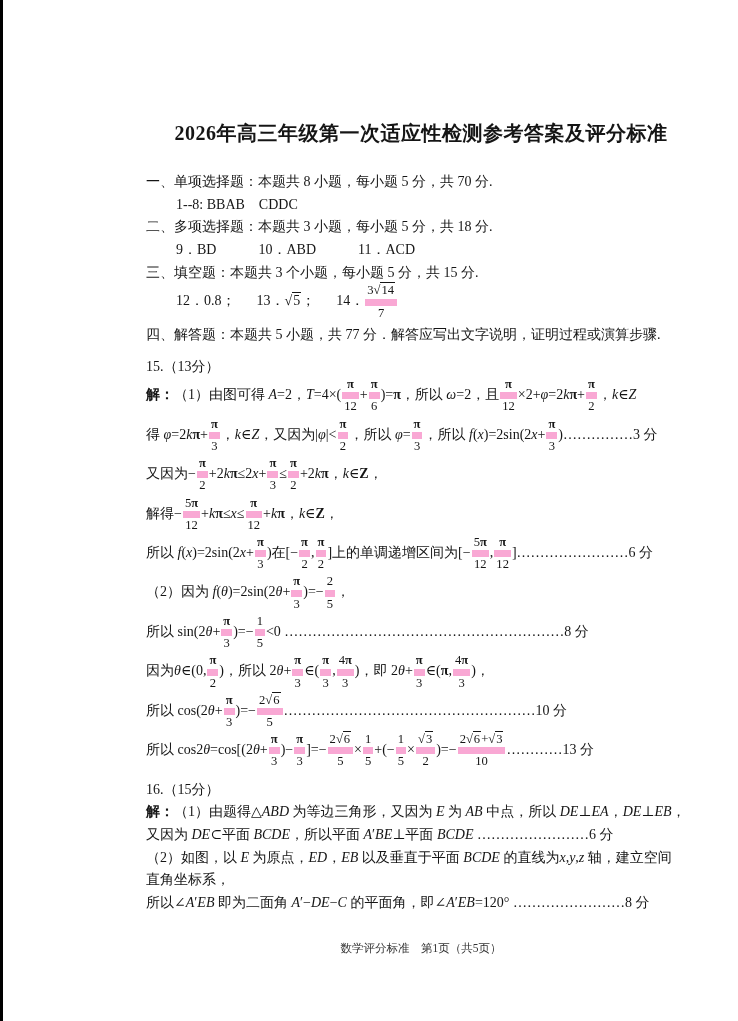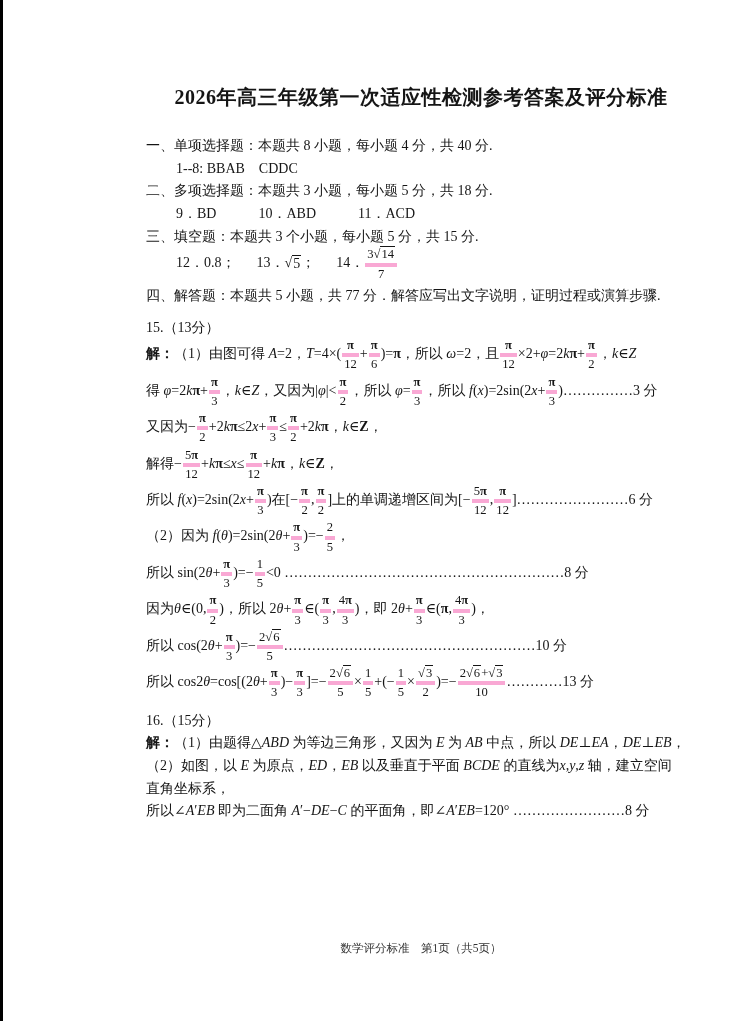--- a/index.html
+++ b/index.html
@@ -3,63 +3,64 @@
 <meta charset="utf-8">
 <style>
   *{margin:0;padding:0;box-sizing:border-box;}
   html,body{background:#ffffff;}
   body{
     width:738px;height:1021px;position:relative;overflow:hidden;
     font-family:"Liberation Serif","DejaVu Serif",serif;color:#151515;
   }
   .scan-edge{position:absolute;left:0;top:0;width:3px;height:1021px;background:#000;}
   .page{position:absolute;left:146px;top:0;width:550px;height:1021px;}
-  .title{margin-top:84px;text-align:center;font-weight:bold;font-size:20px;letter-spacing:.5px;white-space:nowrap;}
+  .title{margin-top:120px;text-align:center;font-weight:bold;font-size:20px;letter-spacing:.5px;white-space:nowrap;}
   .lines{margin-top:24px;font-size:14px;line-height:1.55;}
   .line{margin:1px 0;}
   .line.bold{font-weight:normal;}
   .line.ind{padding-left:30px;}
   .line.sp{margin-top:10px;}
   .line.m{margin-bottom:4px;}
   i{font-style:italic;}
   
   .f{display:inline-block;vertical-align:middle;text-align:center;line-height:1.05;font-size:.9em;margin:0 1px;font-style:normal;}
-  .f .n{display:block;border-bottom:4px solid #f9a8d4;padding:0 2px 1px;}
+  .f .n{display:block;border-bottom:7px solid #f9a8d4;padding:0 2px 1px;}
   .f .d{display:block;padding:1px 2px 0;}
   
   .r{white-space:nowrap;}
   .r .v{border-top:1px solid #151515;padding:0 1px;}
   .footer{position:absolute;left:0;width:100%;top:941px;text-align:center;font-size:11.5px;color:#333;}
 </style>
 </head>
 <body>
 
 <div class="scan-edge"></div>
 
 <div class="page">
   <h1 class="title">2026年高三年级第一次适应性检测参考答案及评分标准</h1>
   <div class="lines">
-      <div class="line">一、单项选择题：本题共 8 小题，每小题 4 分，共 40 分.</div>
+      <div class="line">一、单项选择题：本题共 8 小题，每小题 5 分，共 70 分.</div>
       <div class="line bold ind">1--8: BBAB CDDC</div>
       <div class="line">二、多项选择题：本题共 3 小题，每小题 5 分，共 18 分.</div>
       <div class="line bold ind">9．BD   10．ABD   11．ACD</div>
       <div class="line">三、填空题：本题共 3 个小题，每小题 5 分，共 15 分.</div>
       <div class="line bold ind m">12．0.8；  13．<span class="r">√<span class="v">5</span></span>；  14．<span class="f"><span class="n">3<span class="r">√<span class="v">14</span></span></span><span class="d">7</span></span></div>
       <div class="line">四、解答题：本题共 5 小题，共 77 分．解答应写出文字说明，证明过程或演算步骤.</div>
       <div class="line bold sp">15.（13分）</div>
       <div class="line m"><b>解：</b>（1）由图可得 <i>A</i>=2，<i>T</i>=4×(<span class="f"><span class="n"><b>π</b></span><span class="d">12</span></span>+<span class="f"><span class="n"><b>π</b></span><span class="d">6</span></span>)=<b>π</b>，所以 <i>ω</i>=2，且<span class="f"><span class="n"><b>π</b></span><span class="d">12</span></span>×2+<i>φ</i>=2<i>k</i><b>π</b>+<span class="f"><span class="n"><b>π</b></span><span class="d">2</span></span>，<i>k</i>∈<i>Z</i></div>
       <div class="line m">得 <i>φ</i>=2<i>k</i><b>π</b>+<span class="f"><span class="n"><b>π</b></span><span class="d">3</span></span>，<i>k</i>∈<i>Z</i>，又因为|<i>φ</i>|&lt;<span class="f"><span class="n"><b>π</b></span><span class="d">2</span></span>，所以 <i>φ</i>=<span class="f"><span class="n"><b>π</b></span><span class="d">3</span></span>，所以 <i>f</i>(<i>x</i>)=2sin(2<i>x</i>+<span class="f"><span class="n"><b>π</b></span><span class="d">3</span></span>)……………3 分</div>
       <div class="line m">又因为−<span class="f"><span class="n"><b>π</b></span><span class="d">2</span></span>+2<i>k</i><b>π</b>≤2<i>x</i>+<span class="f"><span class="n"><b>π</b></span><span class="d">3</span></span>≤<span class="f"><span class="n"><b>π</b></span><span class="d">2</span></span>+2<i>k</i><b>π</b>，<i>k</i>∈<b>Z</b>，</div>
       <div class="line m">解得−<span class="f"><span class="n">5<b>π</b></span><span class="d">12</span></span>+<i>k</i><b>π</b>≤<i>x</i>≤<span class="f"><span class="n"><b>π</b></span><span class="d">12</span></span>+<i>k</i><b>π</b>，<i>k</i>∈<b>Z</b>，</div>
       <div class="line m">所以 <i>f</i>(<i>x</i>)=2sin(2<i>x</i>+<span class="f"><span class="n"><b>π</b></span><span class="d">3</span></span>)在[−<span class="f"><span class="n"><b>π</b></span><span class="d">2</span></span>,<span class="f"><span class="n"><b>π</b></span><span class="d">2</span></span>]上的单调递增区间为[−<span class="f"><span class="n">5<b>π</b></span><span class="d">12</span></span>,<span class="f"><span class="n"><b>π</b></span><span class="d">12</span></span>]……………………6 分</div>
       <div class="line m">（2）因为 <i>f</i>(<i>θ</i>)=2sin(2<i>θ</i>+<span class="f"><span class="n"><b>π</b></span><span class="d">3</span></span>)=−<span class="f"><span class="n">2</span><span class="d">5</span></span>，</div>
       <div class="line m">所以 sin(2<i>θ</i>+<span class="f"><span class="n"><b>π</b></span><span class="d">3</span></span>)=−<span class="f"><span class="n">1</span><span class="d">5</span></span>&lt;0 ……………………………………………………8 分</div>
       <div class="line m">因为<i>θ</i>∈(0,<span class="f"><span class="n"><b>π</b></span><span class="d">2</span></span>)，所以 2<i>θ</i>+<span class="f"><span class="n"><b>π</b></span><span class="d">3</span></span>∈(<span class="f"><span class="n"><b>π</b></span><span class="d">3</span></span>,<span class="f"><span class="n">4<b>π</b></span><span class="d">3</span></span>)，即 2<i>θ</i>+<span class="f"><span class="n"><b>π</b></span><span class="d">3</span></span>∈(<b>π</b>,<span class="f"><span class="n">4<b>π</b></span><span class="d">3</span></span>)，</div>
       <div class="line m">所以 cos(2<i>θ</i>+<span class="f"><span class="n"><b>π</b></span><span class="d">3</span></span>)=−<span class="f"><span class="n">2<span class="r">√<span class="v">6</span></span></span><span class="d">5</span></span>………………………………………………10 分</div>
       <div class="line m">所以 cos2<i>θ</i>=cos[(2<i>θ</i>+<span class="f"><span class="n"><b>π</b></span><span class="d">3</span></span>)−<span class="f"><span class="n"><b>π</b></span><span class="d">3</span></span>]=−<span class="f"><span class="n">2<span class="r">√<span class="v">6</span></span></span><span class="d">5</span></span>×<span class="f"><span class="n">1</span><span class="d">5</span></span>+(−<span class="f"><span class="n">1</span><span class="d">5</span></span>×<span class="f"><span class="n"><span class="r">√<span class="v">3</span></span></span><span class="d">2</span></span>)=−<span class="f"><span class="n">2<span class="r">√<span class="v">6</span></span>+<span class="r">√<span class="v">3</span></span></span><span class="d">10</span></span>…………13 分</div>
       <div class="line bold sp">16.（15分）</div>
       <div class="line"><b>解：</b>（1）由题得△<i>ABD</i> 为等边三角形，又因为 <i>E</i> 为 <i>AB</i> 中点，所以 <i>DE</i>⊥<i>EA</i>，<i>DE</i>⊥<i>EB</i>，</div>
+      <div class="line">又因为 <i>DE</i>⊂平面 <i>BCDE</i>，所以平面 <i>A</i>′<i>BE</i>⊥平面 <i>BCDE</i> ……………………6 分</div>
       <div class="line">（2）如图，以 <i>E</i> 为原点，<i>ED</i>，<i>EB</i> 以及垂直于平面 <i>BCDE</i> 的直线为<i>x</i>,<i>y</i>,<i>z</i> 轴，建立空间</div>
       <div class="line">直角坐标系，</div>
       <div class="line">所以∠<i>A</i>′<i>EB</i> 即为二面角 <i>A</i>′−<i>DE</i>−<i>C</i> 的平面角，即∠<i>A</i>′<i>EB</i>=120° ……………………8 分</div>
     </div>
   <div class="footer">数学评分标准　第1页（共5页）</div>
 </div>
 
 </body></html>

